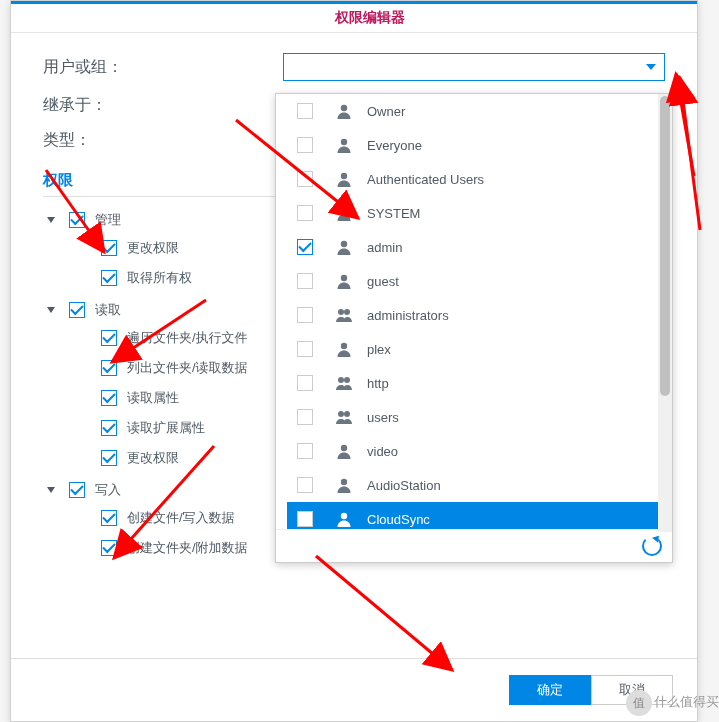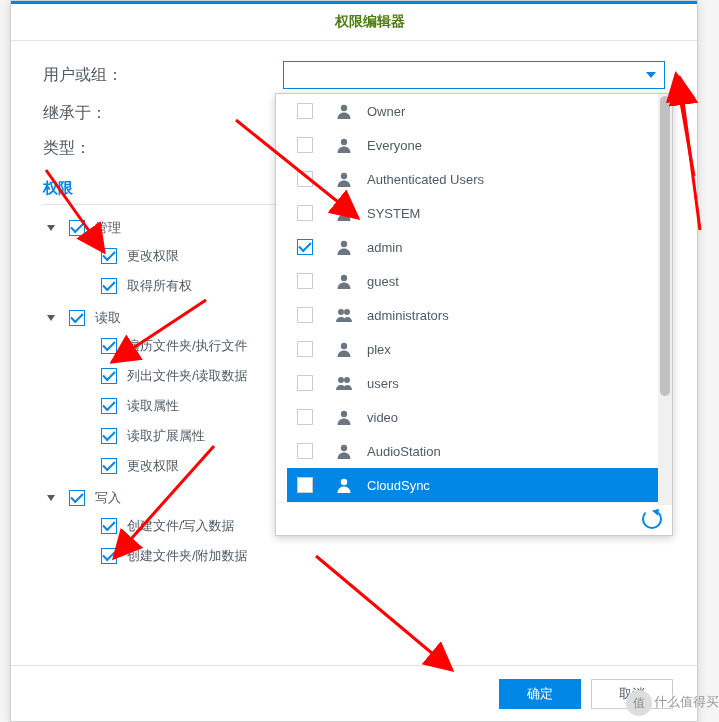--- a/index.html
+++ b/index.html
@@ -1,18 +1,18 @@
 <!DOCTYPE html>
 <html><head>
 <meta charset="utf-8">
 <style>
 * { box-sizing: border-box; margin: 0; padding: 0; font-family: "Microsoft YaHei", Arial, sans-serif; }
 body { background: #f5f5f5; width: 719px; height: 722px; position: relative; overflow: hidden; }
 .dialog { position: absolute; left: 10px; top: 0; width: 688px; height: 722px; background: #fff; border: 1px solid #d0d0d0; box-shadow: 0 2px 8px rgba(0,0,0,0.15); }
-.titlebar { height: 40px; border-top: 3px solid #0086E5; border-bottom: 1px solid #e5e5e5; display: flex; align-items: center; justify-content: center; font-weight: bold; color: #4d7c0f; font-size: 14px; padding-left: 32px; }
+.titlebar { height: 32px; border-top: 3px solid #0086E5; border-bottom: 1px solid #e5e5e5; display: flex; align-items: center; justify-content: center; font-weight: bold; color: #be185d; font-size: 14px; padding-left: 32px; }
 .body { padding: 20px 32px; }
 .form-row { display: flex; align-items: center; margin-bottom: 14px; font-size: 16px; color: #505A64; }
 .form-label { width: 240px; }
 .select { flex: 1; height: 28px; border: 1px solid #0086E5; display: flex; align-items: center; justify-content: flex-end; padding: 0 8px; cursor: pointer; }
 .select-caret { width: 0; height: 0; border-left: 5px solid transparent; border-right: 5px solid transparent; border-top: 6px solid #0086E5; }
 .section-title { color: #0086E5; font-size: 15px; font-weight: bold; margin: 20px 0 6px 0; }
 .section-line { border-bottom: 1px solid #e0e0e0; margin-bottom: 10px; }
 .tree { font-size: 13px; color: #505A64; }
 .tree-group { margin-bottom: 4px; }
 .tree-head { display: flex; align-items: center; padding: 4px 0; }
@@ -26,21 +26,21 @@
 .dd-list { max-height: 435px; overflow-y: auto; }
 .dd-item { display: flex; align-items: center; padding: 8px 10px; font-size: 13px; color: #505A64; cursor: pointer; margin-left: 11px; }
 .dd-item.sel { background: #0086E5; color: #fff; }
 .dd-chk { width: 16px; height: 16px; border: 1px solid #ccc; margin-right: 22px; background: #fff; flex-shrink: 0; display: inline-flex; align-items: center; justify-content: center; }
 .dd-chk.on { border-color: #0086E5; }
 .dd-chk.on::after { content: ""; width: 10px; height: 5px; border-left: 2px solid #0086E5; border-bottom: 2px solid #0086E5; transform: rotate(-45deg); margin-top: -3px; }
 .dd-icon { width: 18px; height: 18px; margin-right: 14px; flex-shrink: 0; display: inline-flex; align-items: center; justify-content: center; }
 .dd-foot { border-top: 1px solid #eee; padding: 6px 10px; display: flex; justify-content: flex-end; }
 .refresh { width: 20px; height: 20px; border: 2px solid #0086E5; border-radius: 50%; border-top-color: transparent; position: relative; cursor: pointer; }
 .refresh::after { content: ""; position: absolute; top: -3px; right: -1px; width: 0; height: 0; border-left: 4px solid transparent; border-right: 4px solid transparent; border-bottom: 6px solid #0086E5; transform: rotate(40deg); }
-.footer { position: absolute; bottom: 0; left: 0; right: 0; height: 56px; border-top: 1px solid #e0e0e0; display: flex; align-items: center; justify-content: flex-end; padding-right: 24px; gap: 10px; background: #fff; }
+.footer { position: absolute; bottom: 0; left: 0; right: 0; height: 63px; border-top: 1px solid #e0e0e0; display: flex; align-items: center; justify-content: flex-end; padding-right: 24px; background: #fff; }
 .btn { min-width: 82px; height: 30px; display: inline-flex; align-items: center; justify-content: center; font-size: 13px; border: 1px solid #ccc; cursor: pointer; background: #fff; color: #505A64; }
 .btn.primary { background: #0086E5; color: #fff; border-color: #0086E5; }
 .scrollbar-track { position: absolute; right: 0; top: 0; width: 14px; bottom: 30px; background: #f0f0f0; }
 .scrollbar-thumb { position: absolute; left: 2px; right: 2px; top: 2px; height: 300px; background: #c0c0c0; border-radius: 5px; }
 .arrow { position: absolute; pointer-events: none; z-index: 30; }
 .watermark { position: absolute; right: 0; bottom: 6px; font-size: 13px; color: #999; z-index: 40; letter-spacing: 0; }
 .watermark-circle { display: inline-flex; width: 26px; height: 26px; border-radius: 50%; background: #ddd; color: #888; align-items: center; justify-content: center; font-size: 12px; margin-right: 2px; vertical-align: middle; }
 </style>
 </head>
 <body>
@@ -221,20 +221,32 @@
       </div>
       <div class="dd-item">
         <span class="dd-chk "></span>
         <span class="dd-icon">
           <svg width="18" height="18" viewBox="0 0 18 18">
             <circle cx="9" cy="6" r="3.2" fill="#6b7680"></circle>
             <path d="M2.5 17c0-4 3-6.5 6.5-6.5s6.5 2.5 6.5 6.5" fill="#6b7680"></path>
           </svg>
         </span>
         <span>plex</span>
+      </div>
+      <div class="dd-item">
+        <span class="dd-chk "></span>
+        <span class="dd-icon">
+          <svg width="18" height="18" viewBox="0 0 18 18">
+            <circle cx="6" cy="6" r="3" fill="#6b7680"></circle>
+            <circle cx="12" cy="6" r="3" fill="#6b7680"></circle>
+            <path d="M1 16c0-3 2.5-5 5-5s5 2 5 5" fill="#6b7680"></path>
+            <path d="M8 16c0-3 2-5 4.5-5s4.5 2 4.5 5" fill="#6b7680"></path>
+          </svg>
+        </span>
+        <span>http</span>
       </div>
       <div class="dd-item">
         <span class="dd-chk "></span>
         <span class="dd-icon">
           <svg width="18" height="18" viewBox="0 0 18 18">
             <circle cx="6" cy="6" r="3" fill="#6b7680"></circle>
             <circle cx="12" cy="6" r="3" fill="#6b7680"></circle>
             <path d="M1 16c0-3 2.5-5 5-5s5 2 5 5" fill="#6b7680"></path>
             <path d="M8 16c0-3 2-5 4.5-5s4.5 2 4.5 5" fill="#6b7680"></path>
           </svg>

